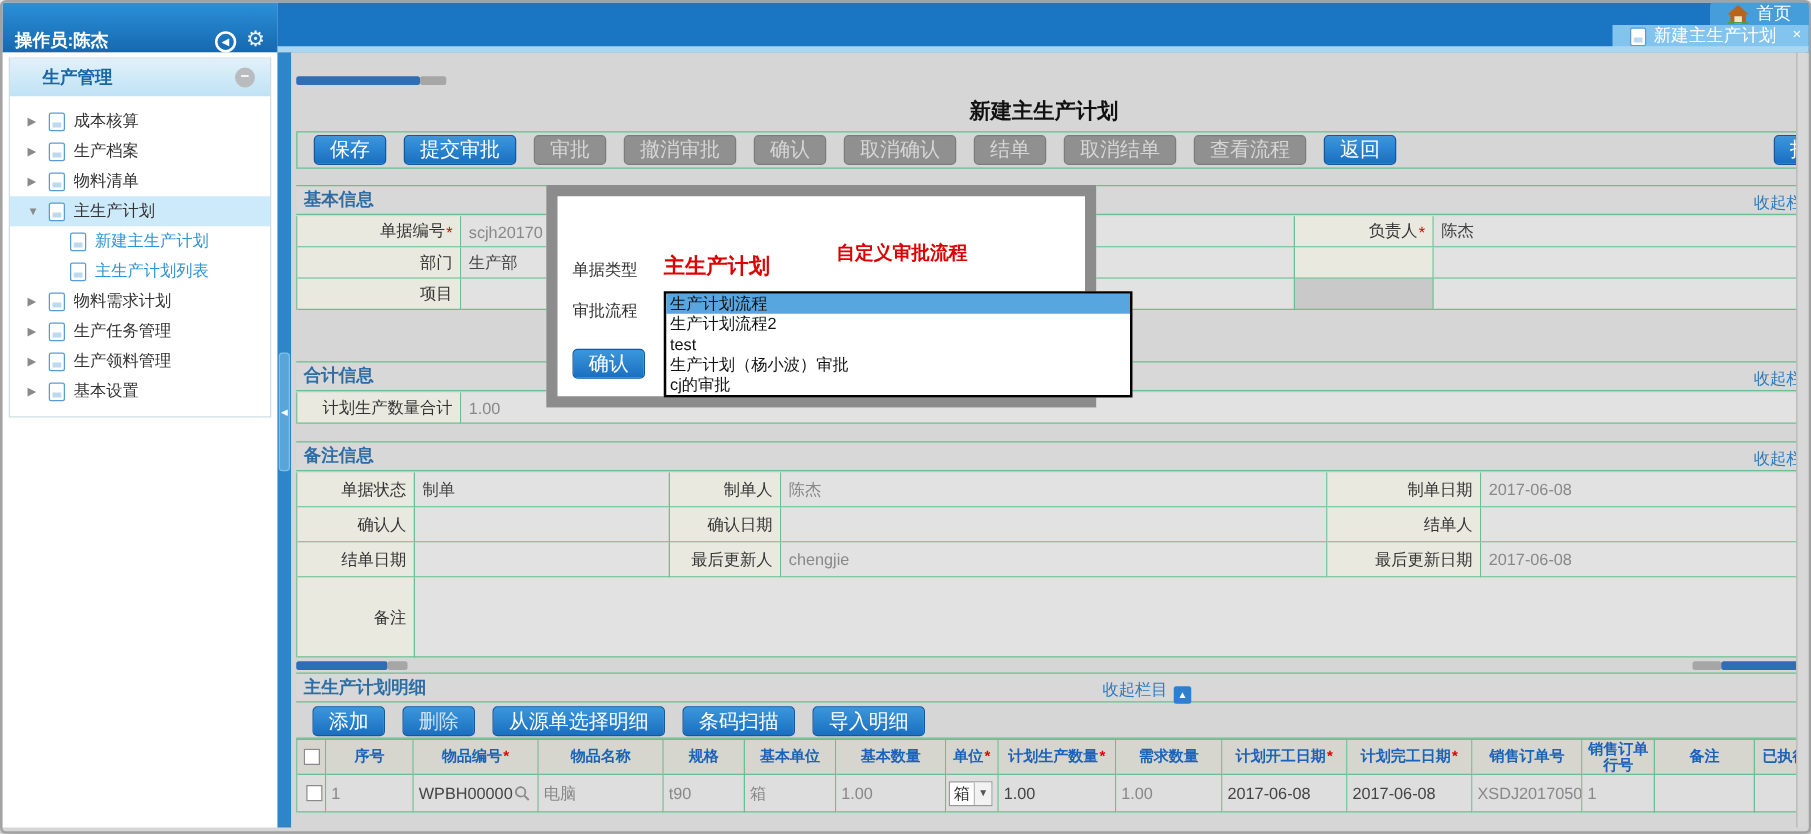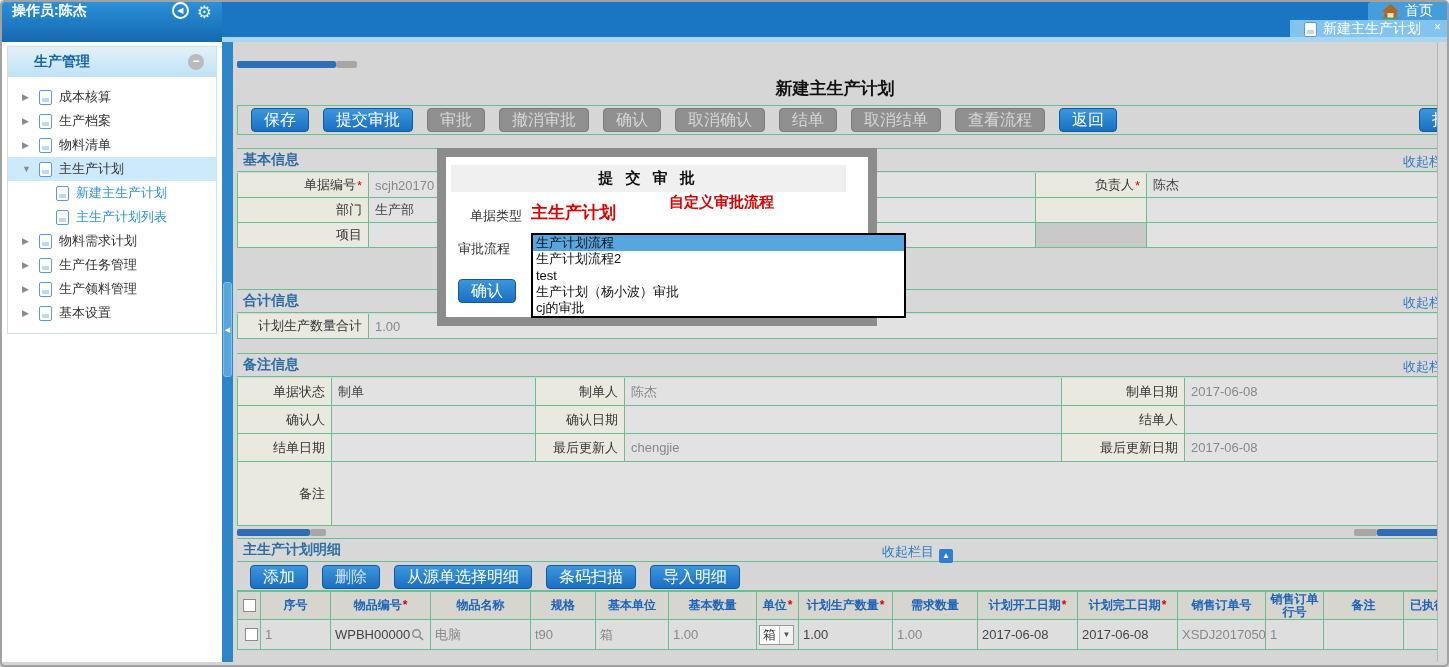--- a/index.html
+++ b/index.html
@@ -1,20 +1,20 @@
 <!DOCTYPE html>
 <html><head>
 <meta charset="utf-8">
 <style>
   html,body{margin:0;padding:0;background:#f1f1f1;font-family:"Liberation Sans","DejaVu Sans",sans-serif;}
   *{box-sizing:border-box;}
   .window{position:relative;width:1449px;height:667px;background:#d6d6d6;border:2px solid #a2a2a2;border-radius:5px;overflow:hidden;box-shadow:0 3px 5px rgba(0,0,0,.3);}
   
   .topbar{position:absolute;left:0;top:0;right:0;height:40px;display:flex;}
-  .op-header{width:220px;background:linear-gradient(#2a91d8,#1668b0);display:flex;align-items:flex-start;padding:0 10px;color:#fff;}
+  .op-header{width:220px;background:linear-gradient(#2a91d8,#1668b0);display:flex;align-items:flex-end;padding:0 10px;color:#fff;}
   .op-label{font-size:14px;font-weight:bold;flex:1;}
   .circ-ico{width:17px;height:17px;border:2px solid #fff;border-radius:50%;color:#fff;font-size:8px;display:flex;align-items:center;justify-content:center;margin-right:8px;cursor:pointer;}
   .gear-ico{color:#e8f2fb;font-size:17px;cursor:pointer;}
   .tab-area{flex:1;position:relative;background:#1a76c3;}
   .tabs{display:flex;align-items:flex-end;height:35px;padding-left:8px;flex-direction:column;}
   .tab{display:flex;align-items:center;gap:6px;color:#fff;font-size:14px;padding:0 14px;height:33px;cursor:pointer;}
   .tab.home{background:#459dda;border-radius:3px 3px 0 0;}
   .tab.active{background:#82c4ed;position:relative;padding-right:26px;}
   .tab-close{position:absolute;right:6px;top:2px;font-size:12px;color:#fff;cursor:pointer;line-height:10px;}
   .tab-strip{position:absolute;left:0;bottom:0;right:0;height:5px;background:#a9d7f1;}
@@ -340,22 +340,21 @@
       <div class="gcell gv">1.00</div>
       <div class="gcell gv" style="color:#444;">2017-06-08</div>
       <div class="gcell gv" style="color:#444;">2017-06-08</div>
       <div class="gcell gv">XSDJ2017050</div>
       <div class="gcell gv">1</div>
       <div class="gcell gv"></div>
       <div class="gcell gv"></div>
     </div>
 
     <div class="modal">
-      <div class="m-title">提 交 审 批</div>
-      <span class="m-lbl" style="left:12px;top:50px;margin-left:12px;">单据类型</span>
+      <span class="m-lbl" style="left:12px;top:50px;">单据类型</span>
       <span class="m-red-big" style="left:85px;top:44px;">主生产计划</span>
       <span class="m-red" style="left:223px;top:36px;">自定义审批流程</span>
       <span class="m-lbl" style="left:12px;top:83px;">审批流程</span>
       <div class="listbox">
         <div class="opt sel">生产计划流程</div>
         <div class="opt">生产计划流程2</div>
         <div class="opt">test</div>
         <div class="opt">生产计划（杨小波）审批</div>
         <div class="opt">cj的审批</div>
       </div>

